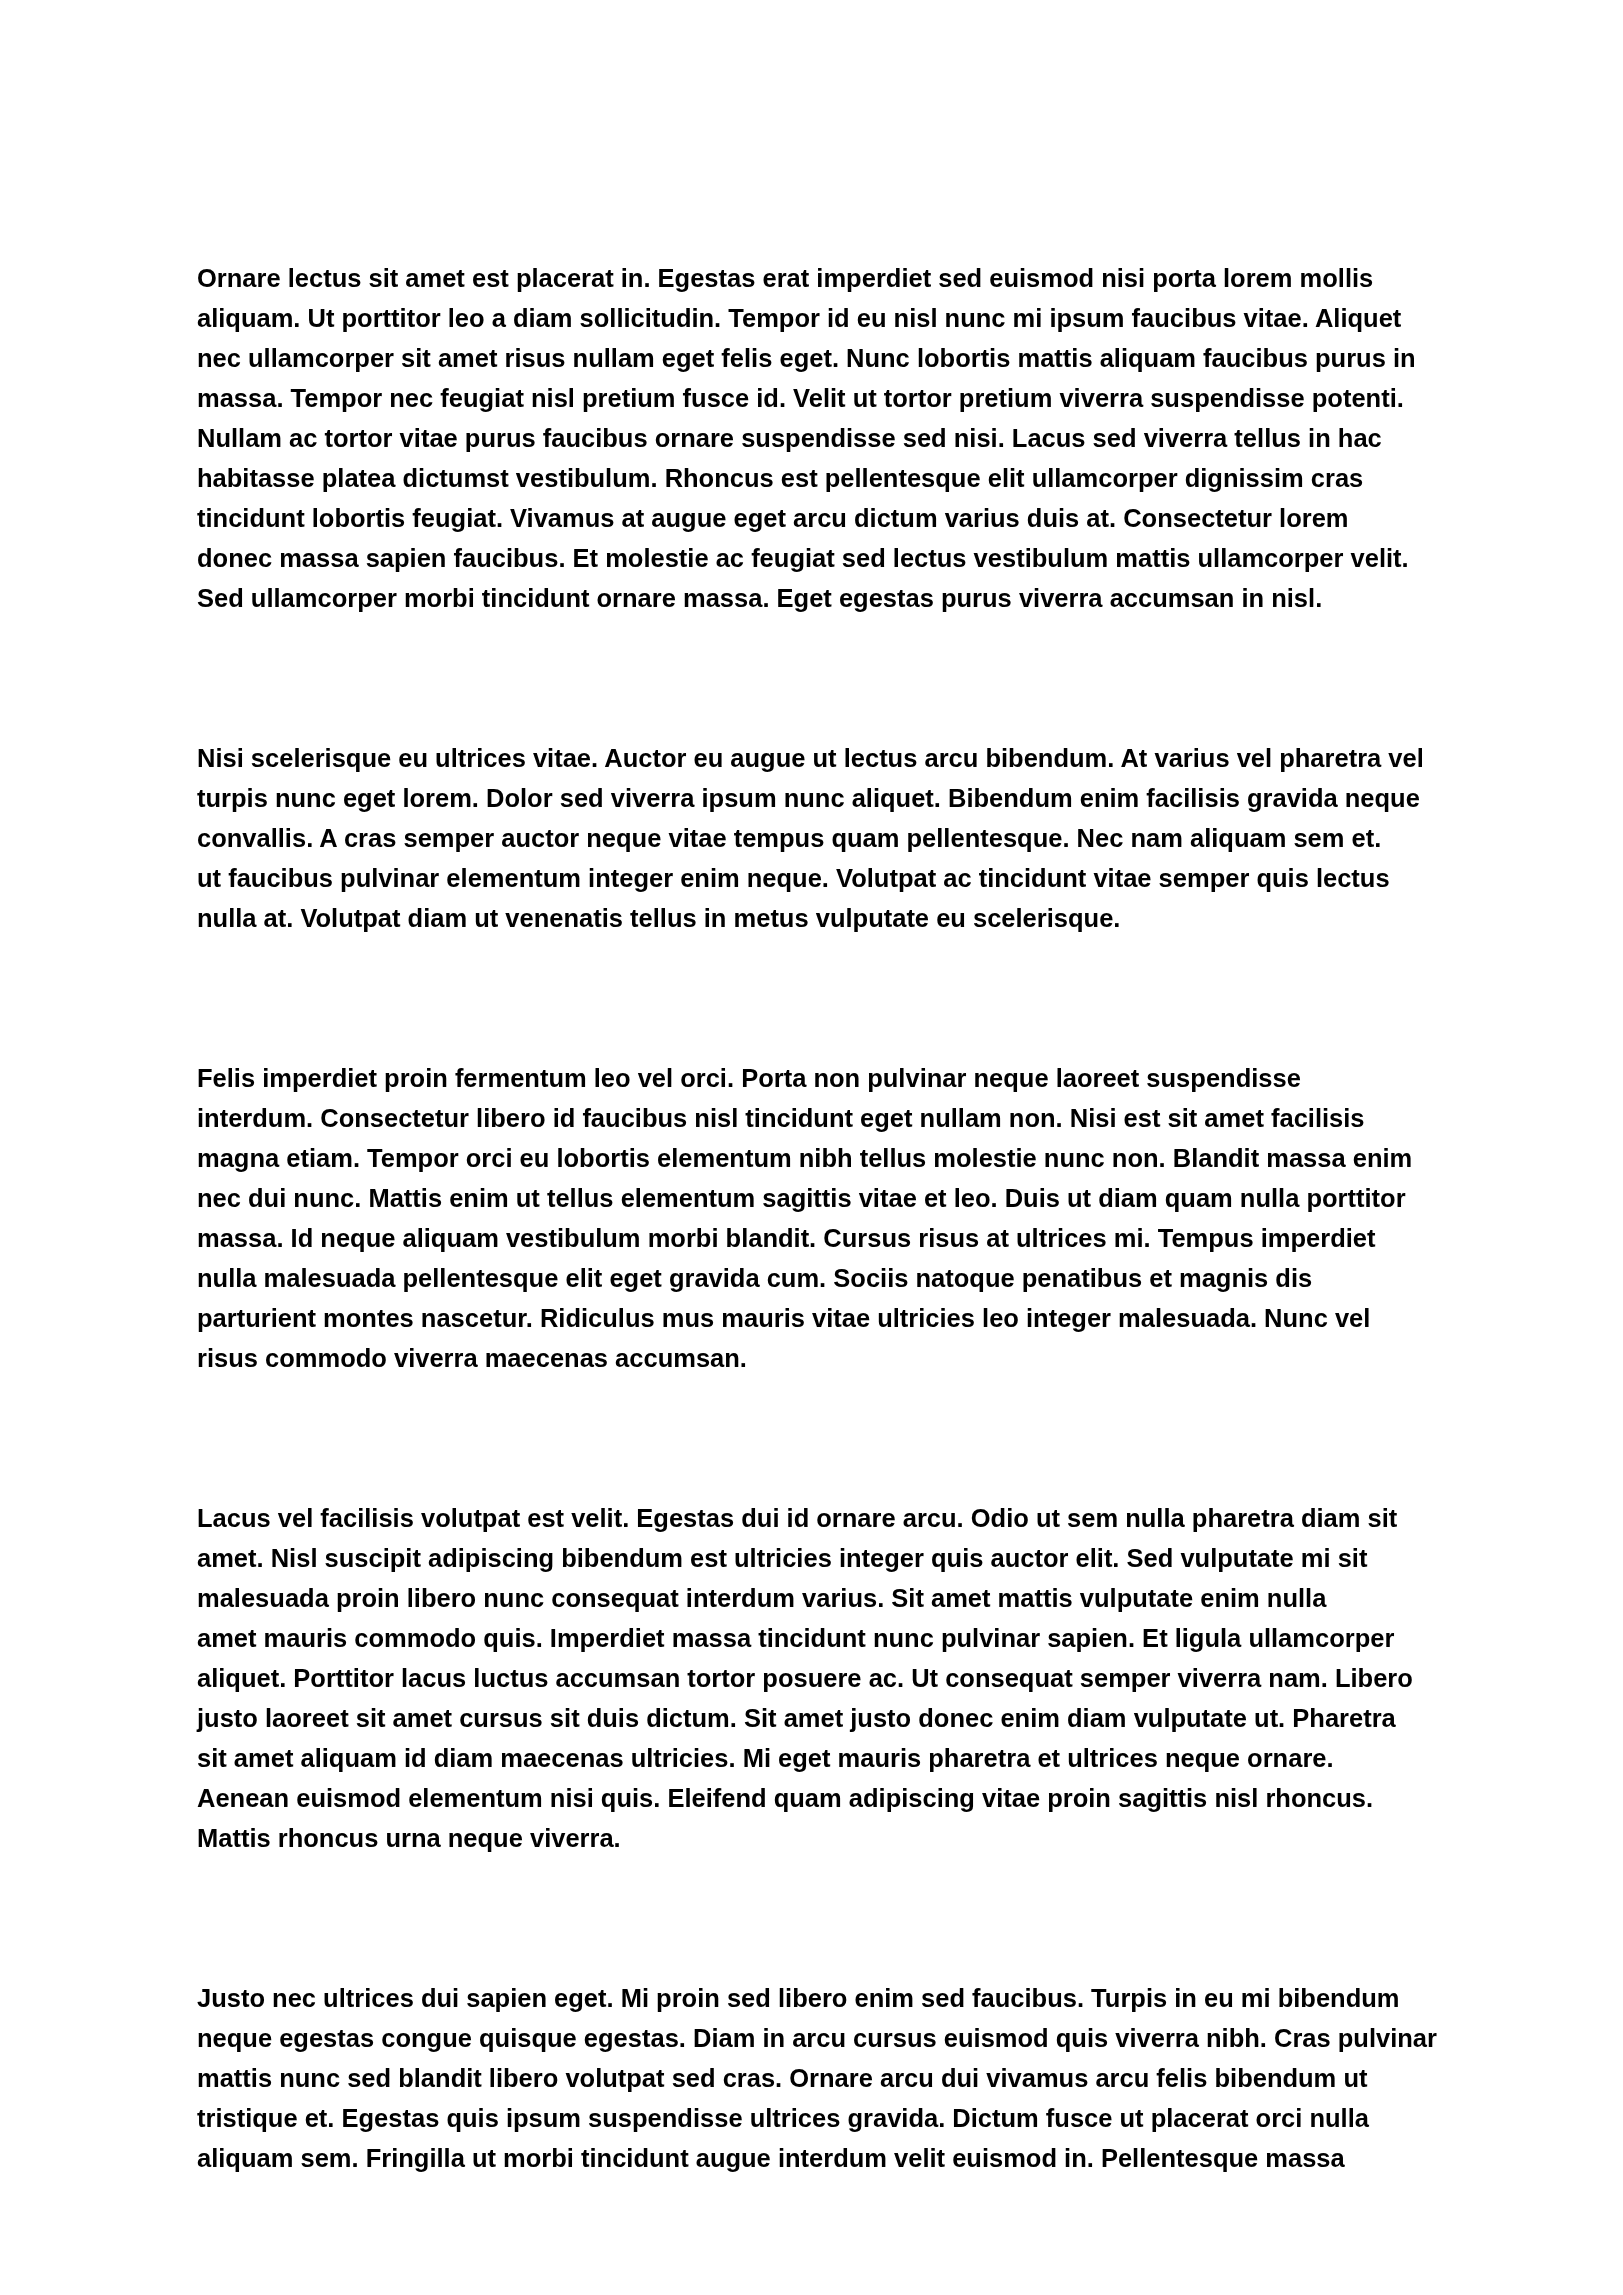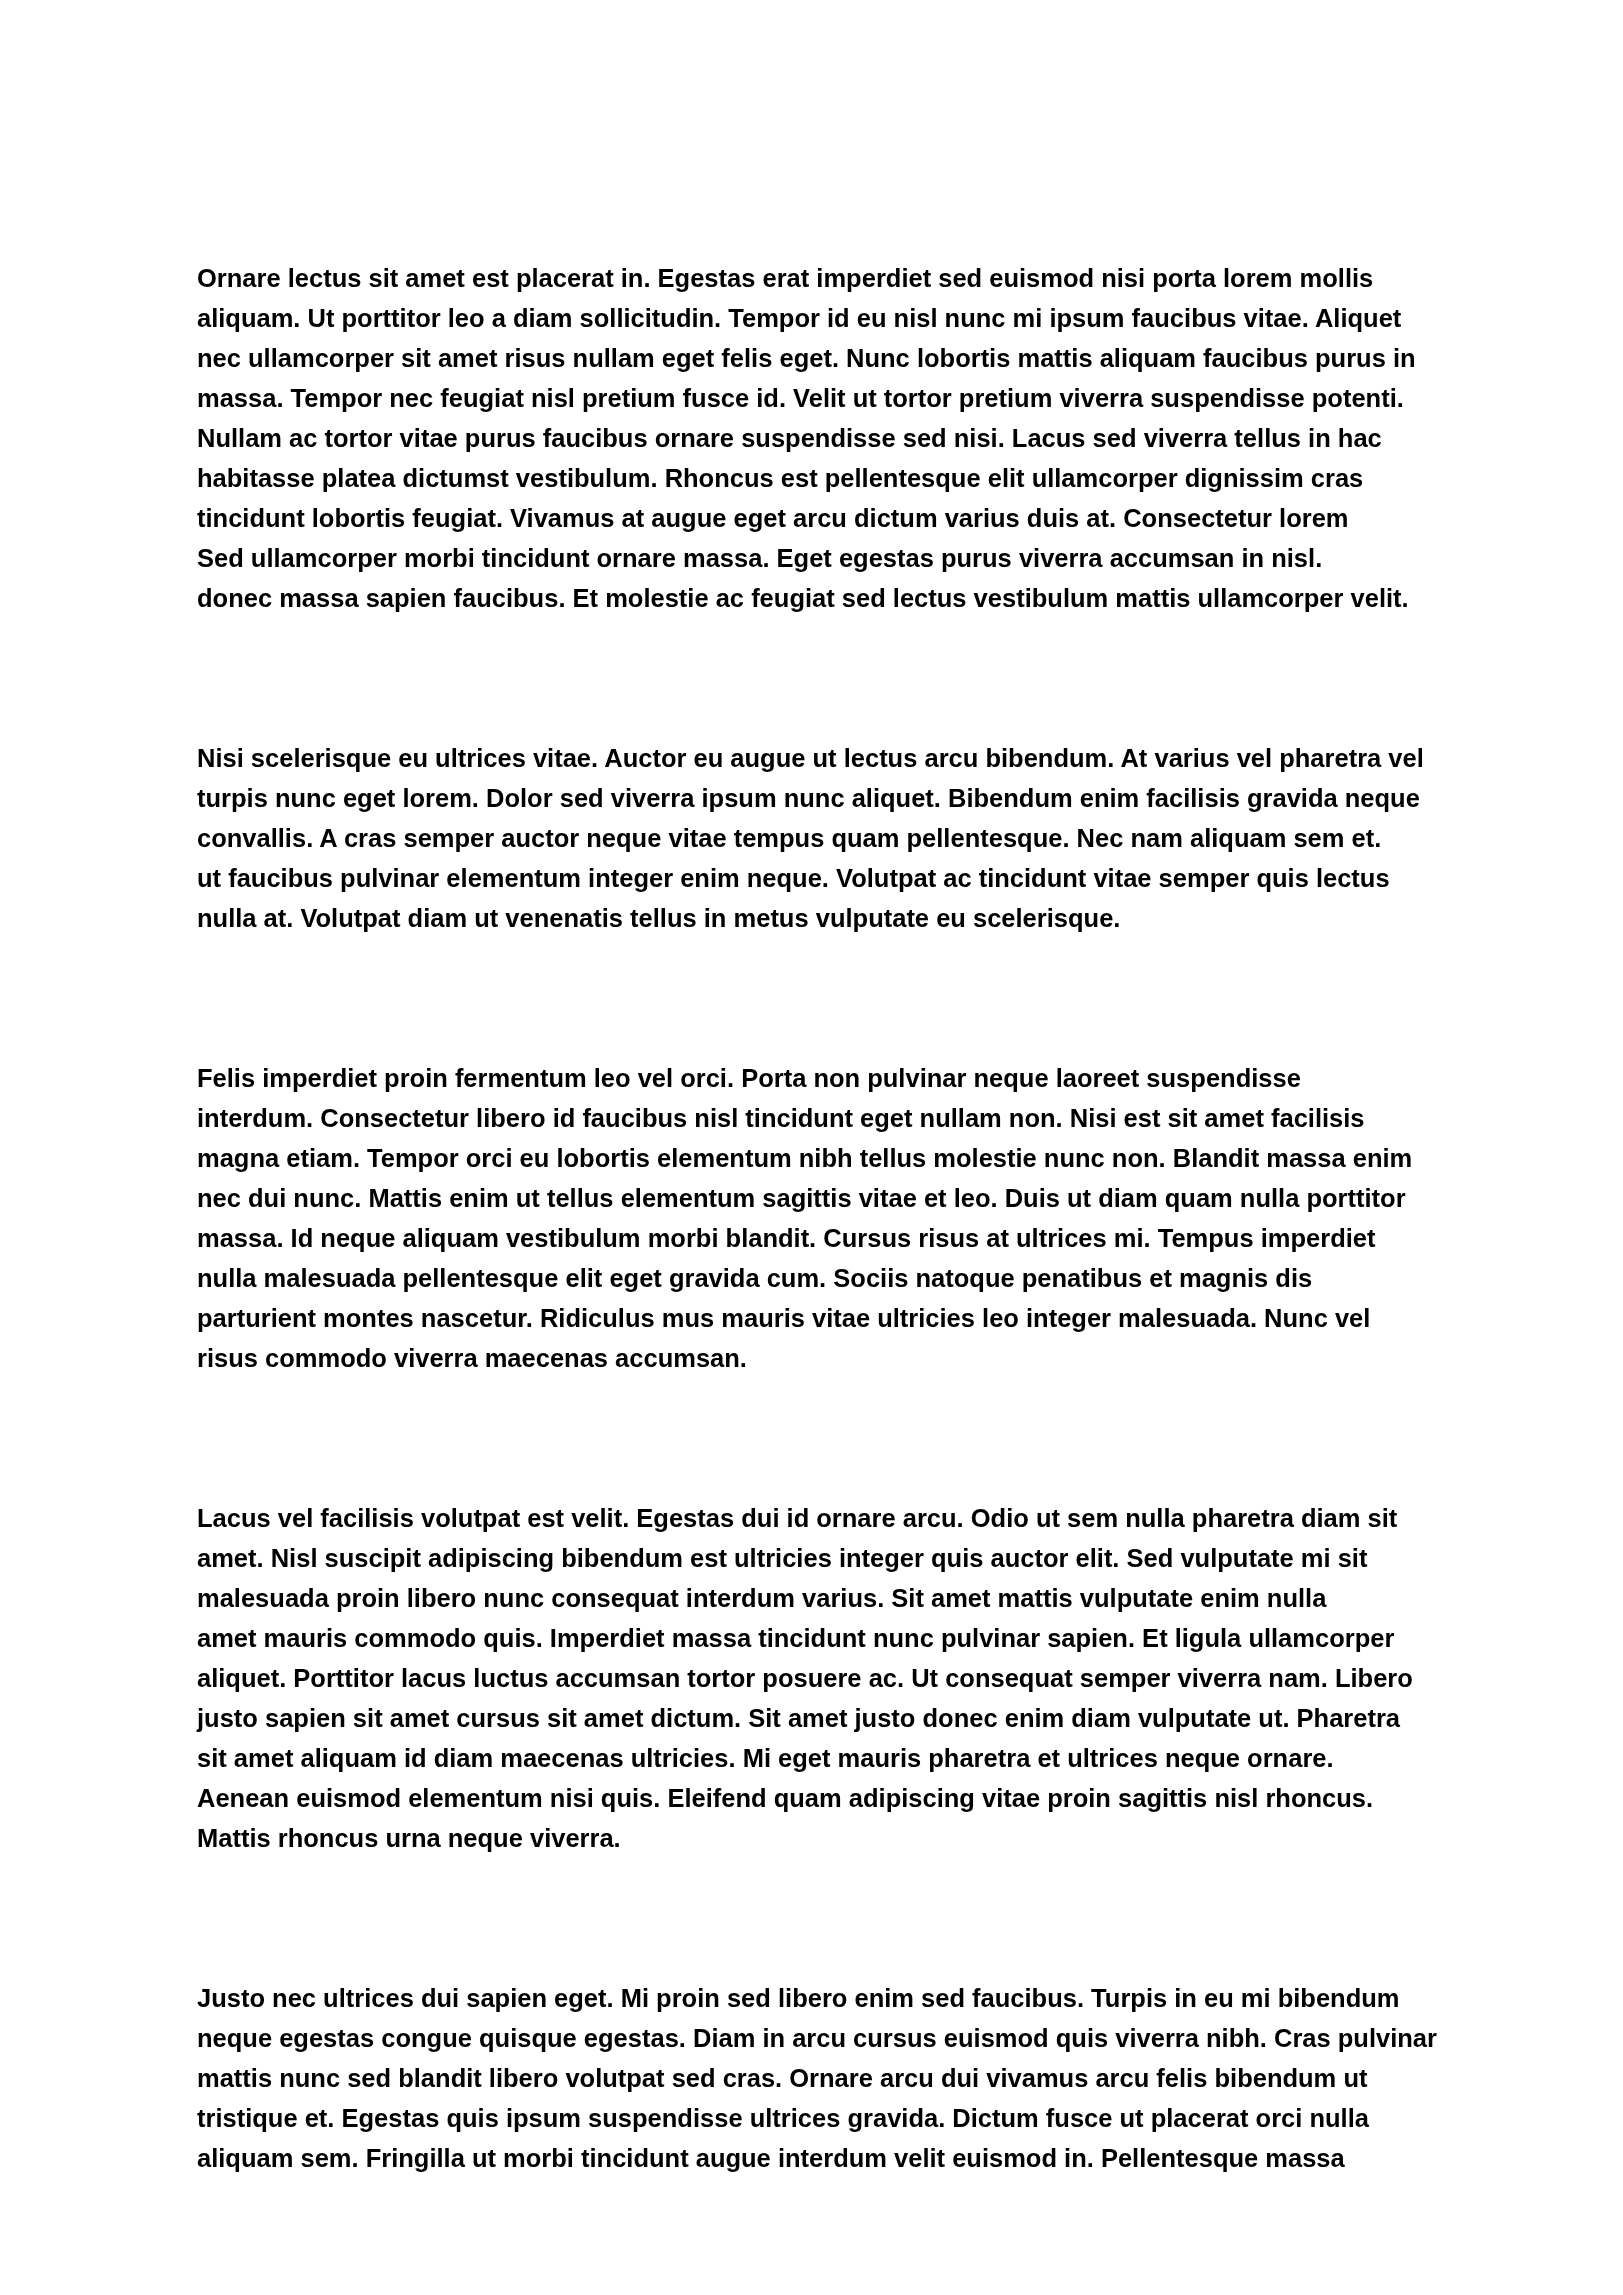--- a/index.html
+++ b/index.html
@@ -52,22 +52,22 @@
   <div class="text-body">
 
     <p class="paragraph">
       <span class="line">Ornare lectus sit amet est placerat in. Egestas erat imperdiet sed euismod nisi porta lorem mollis</span>
       <span class="line">aliquam. Ut porttitor leo a diam sollicitudin. Tempor id eu nisl nunc mi ipsum faucibus vitae. Aliquet</span>
       <span class="line">nec ullamcorper sit amet risus nullam eget felis eget. Nunc lobortis mattis aliquam faucibus purus in</span>
       <span class="line">massa. Tempor nec feugiat nisl pretium fusce id. Velit ut tortor pretium viverra suspendisse potenti.</span>
       <span class="line">Nullam ac tortor vitae purus faucibus ornare suspendisse sed nisi. Lacus sed viverra tellus in hac</span>
       <span class="line">habitasse platea dictumst vestibulum. Rhoncus est pellentesque elit ullamcorper dignissim cras</span>
       <span class="line">tincidunt lobortis feugiat. Vivamus at augue eget arcu dictum varius duis at. Consectetur lorem</span>
+      <span class="line">donec massa sapien faucibus. Et molestie ac feugiat sed lectus vestibulum mattis ullamcorper velit.</span>
       <span class="line">Sed ullamcorper morbi tincidunt ornare massa. Eget egestas purus viverra accumsan in nisl.</span>
-      <span class="line">donec massa sapien faucibus. Et molestie ac feugiat sed lectus vestibulum mattis ullamcorper velit.</span>
     </p>
 
     <p class="paragraph">
       <span class="line">Nisi scelerisque eu ultrices vitae. Auctor eu augue ut lectus arcu bibendum. At varius vel pharetra vel</span>
       <span class="line">turpis nunc eget lorem. Dolor sed viverra ipsum nunc aliquet. Bibendum enim facilisis gravida neque</span>
       <span class="line">convallis. A cras semper auctor neque vitae tempus quam pellentesque. Nec nam aliquam sem et.</span>
       <span class="line">ut faucibus pulvinar elementum integer enim neque. Volutpat ac tincidunt vitae semper quis lectus</span>
       <span class="line">nulla at. Volutpat diam ut venenatis tellus in metus vulputate eu scelerisque.</span>
     </p>
 
@@ -81,21 +81,21 @@
       <span class="line">parturient montes nascetur. Ridiculus mus mauris vitae ultricies leo integer malesuada. Nunc vel</span>
       <span class="line">risus commodo viverra maecenas accumsan.</span>
     </p>
 
     <p class="paragraph">
       <span class="line">Lacus vel facilisis volutpat est velit. Egestas dui id ornare arcu. Odio ut sem nulla pharetra diam sit</span>
       <span class="line">amet. Nisl suscipit adipiscing bibendum est ultricies integer quis auctor elit. Sed vulputate mi sit</span>
       <span class="line">malesuada proin libero nunc consequat interdum varius. Sit amet mattis vulputate enim nulla</span>
       <span class="line">amet mauris commodo quis. Imperdiet massa tincidunt nunc pulvinar sapien. Et ligula ullamcorper</span>
       <span class="line">aliquet. Porttitor lacus luctus accumsan tortor posuere ac. Ut consequat semper viverra nam. Libero</span>
-      <span class="line">justo sapien sit amet cursus sit amet dictum. Sit amet justo donec enim diam vulputate ut. Pharetra</span>
+      <span class="line">justo laoreet sit amet cursus sit duis dictum. Sit amet justo donec enim diam vulputate ut. Pharetra</span>
       <span class="line">sit amet aliquam id diam maecenas ultricies. Mi eget mauris pharetra et ultrices neque ornare.</span>
       <span class="line">Aenean euismod elementum nisi quis. Eleifend quam adipiscing vitae proin sagittis nisl rhoncus.</span>
       <span class="line">Mattis rhoncus urna neque viverra.</span>
     </p>
 
     <p class="paragraph">
       <span class="line">Justo nec ultrices dui sapien eget. Mi proin sed libero enim sed faucibus. Turpis in eu mi bibendum</span>
       <span class="line">neque egestas congue quisque egestas. Diam in arcu cursus euismod quis viverra nibh. Cras pulvinar</span>
       <span class="line">mattis nunc sed blandit libero volutpat sed cras. Ornare arcu dui vivamus arcu felis bibendum ut</span>
       <span class="line">tristique et. Egestas quis ipsum suspendisse ultrices gravida. Dictum fusce ut placerat orci nulla</span>

